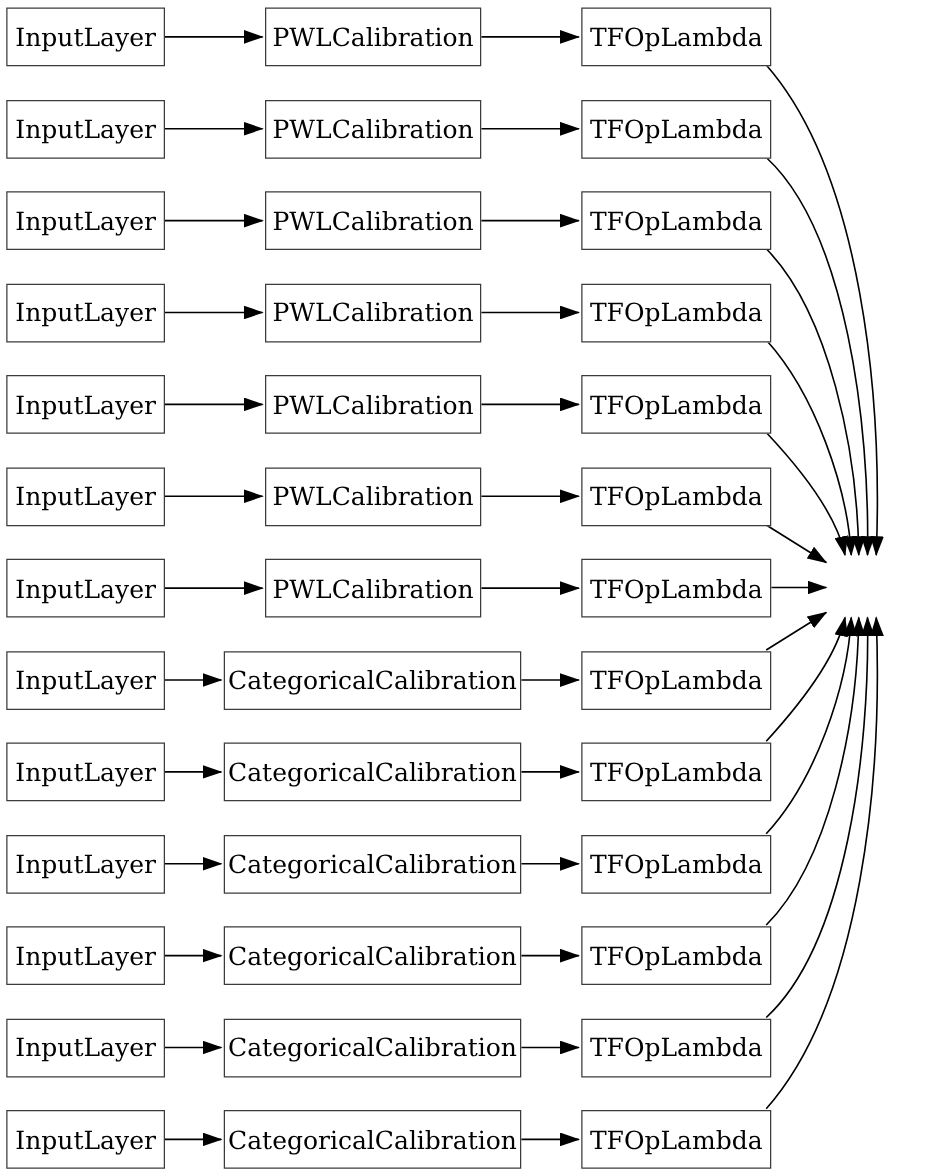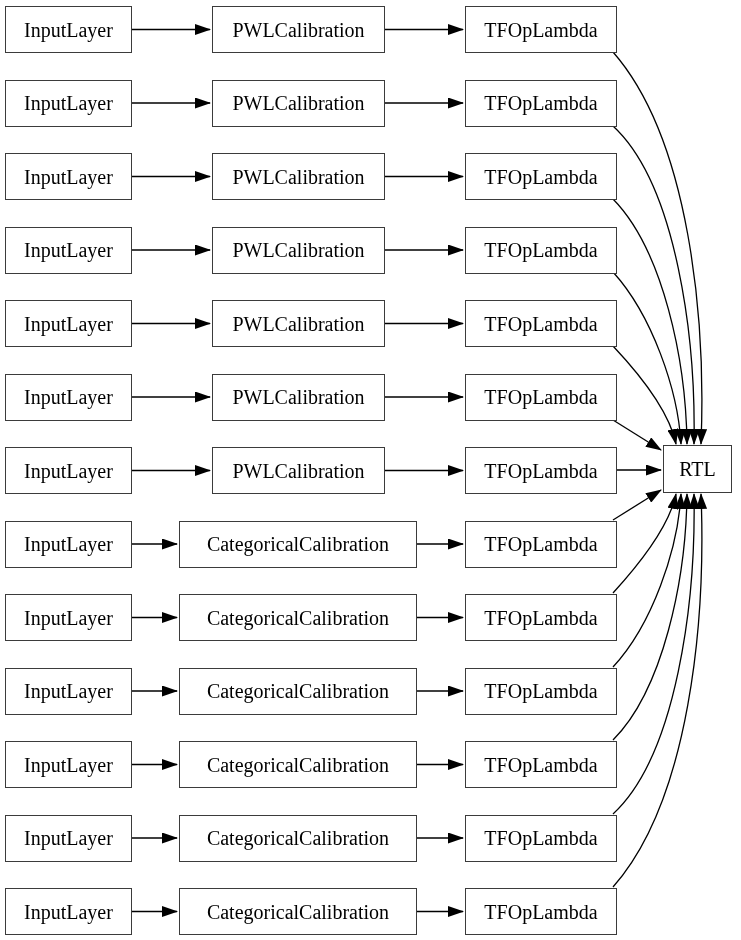--- a/index.html
+++ b/index.html
@@ -6,21 +6,21 @@
     --bg:#ffffff; --edge:#000000; --node-border:#3b3b3b;
     --node-fill:#ffffff; --text:#000000;
   }
   html,body{margin:0;padding:0;background:var(--bg);}
   .stage{
     position:relative;width:741px;height:940px;overflow:hidden;
     background:var(--bg);
     font-family:"DejaVu Serif", serif;
   }
   .edges{position:absolute;left:0;top:0;width:741px;height:940px;}
-  .nodes{position:absolute;left:0;top:0;width:741px;height:829px;font-family:Liberation Serif, serif;}
+  .nodes{position:absolute;left:0;top:0;width:741px;height:829px;}
   .node{
     position:absolute;box-sizing:border-box;
     background:var(--node-fill);
     border:1.4px solid var(--node-border);
     display:flex;align-items:center;justify-content:center;
     font-size:20px;color:var(--text);white-space:nowrap;line-height:1;
   }
 </style>
 </head>
 <body>
@@ -185,17 +185,14 @@
       </div>
       <div class="node" style="left: 5px; top: 888px; width: 127px; height: 47px;">
         <span>InputLayer</span>
       </div>
       <div class="node" style="left: 179px; top: 888px; width: 238px; height: 47px;">
         <span>CategoricalCalibration</span>
       </div>
       <div class="node" style="left: 465px; top: 888px; width: 152px; height: 47px;">
         <span>TFOpLambda</span>
       </div>
-      <div class="node" style="left: 663px; top: 445px; width: 69px; height: 48px;">
-        <span>RTL</span>
-      </div>
     </div>
 </div>
 
 </body></html>

